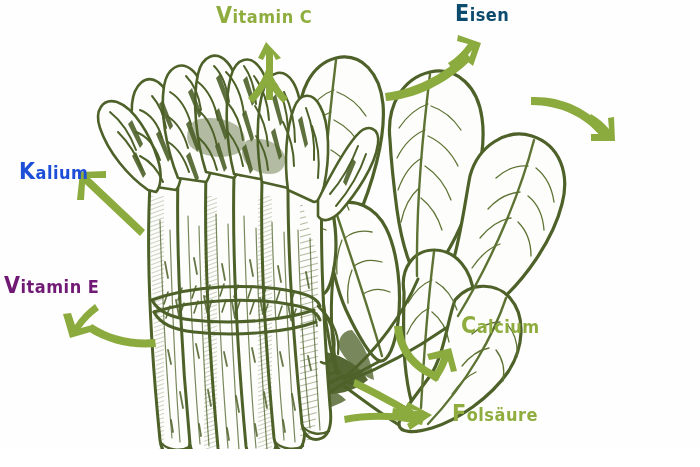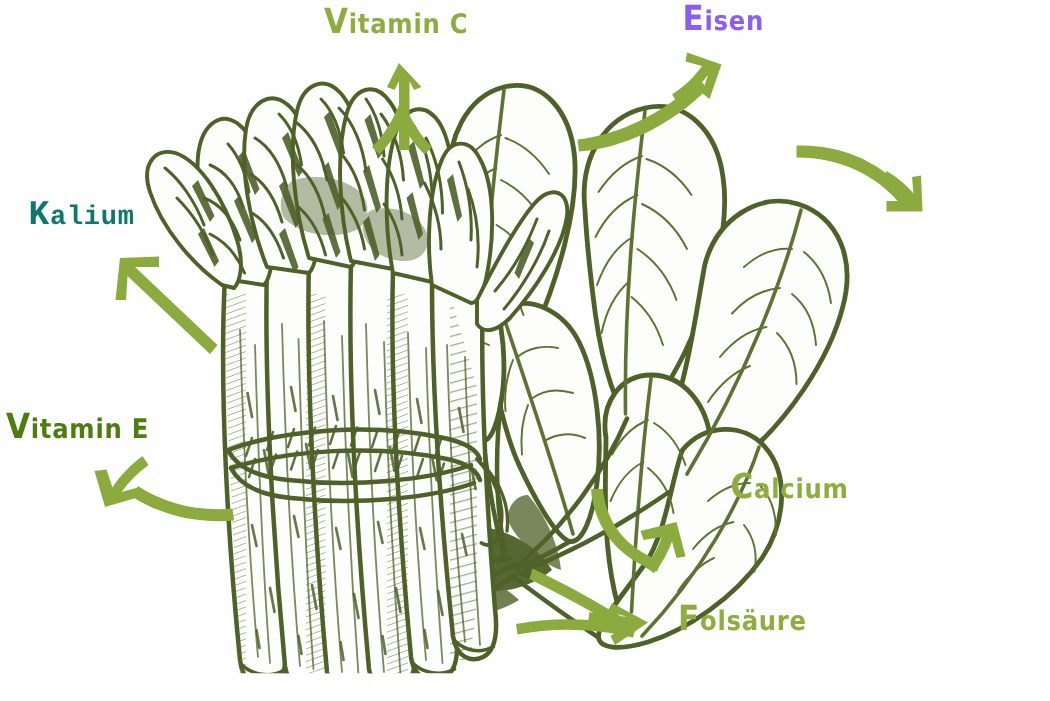--- a/index.html
+++ b/index.html
@@ -430,34 +430,34 @@
       </g>
     </g>
   </svg>
 
   <div class="layer">
 
     <div class="label" id="lbl-vitamin-c" style="color: rgb(143, 173, 62); left: 216px; top: 4px;">
       <span class="cap">V</span><span class="sm">itamin C</span>
     </div>
 
-    <div class="label" id="lbl-eisen" style="color: #8b5cf6; left: 455px; top: 2px;">
+    <div class="label" id="lbl-eisen" style="color: #0c4a6e; left: 455px; top: 2px;">
       <span class="cap">E</span><span class="sm">isen</span>
     </div>
 
 
-    <div class="label" id="lbl-kalium" style="color: #0f766e; left: 19px; top: 132px; font-family: Liberation Mono, monospace;">
+    <div class="label" id="lbl-kalium" style="color: #1d4ed8; left: 19px; top: 160px;">
       <span class="cap">K</span><span class="sm">alium</span>
     </div>
 
-    <div class="label" id="lbl-vitamin-e" style="color: #4d7c0f; left: 4px; top: 274px;">
+    <div class="label" id="lbl-vitamin-e" style="color: #701a75; left: 4px; top: 274px;">
       <span class="cap">V</span><span class="sm">itamin E</span>
     </div>
 
-    <div class="label" id="lbl-calcium" style="color: rgb(143, 173, 62); left: 487px; top: 314px;">
+    <div class="label" id="lbl-calcium" style="color: rgb(143, 173, 62); left: 461px; top: 314px;">
       <span class="cap">C</span><span class="sm">alcium</span>
     </div>
 
     <div class="label" id="lbl-folsaeure" style="color: rgb(143, 173, 62); left: 452px; top: 402px;">
       <span class="cap">F</span><span class="sm">olsäure</span>
     </div>
 
   </div>
 </div>
 

